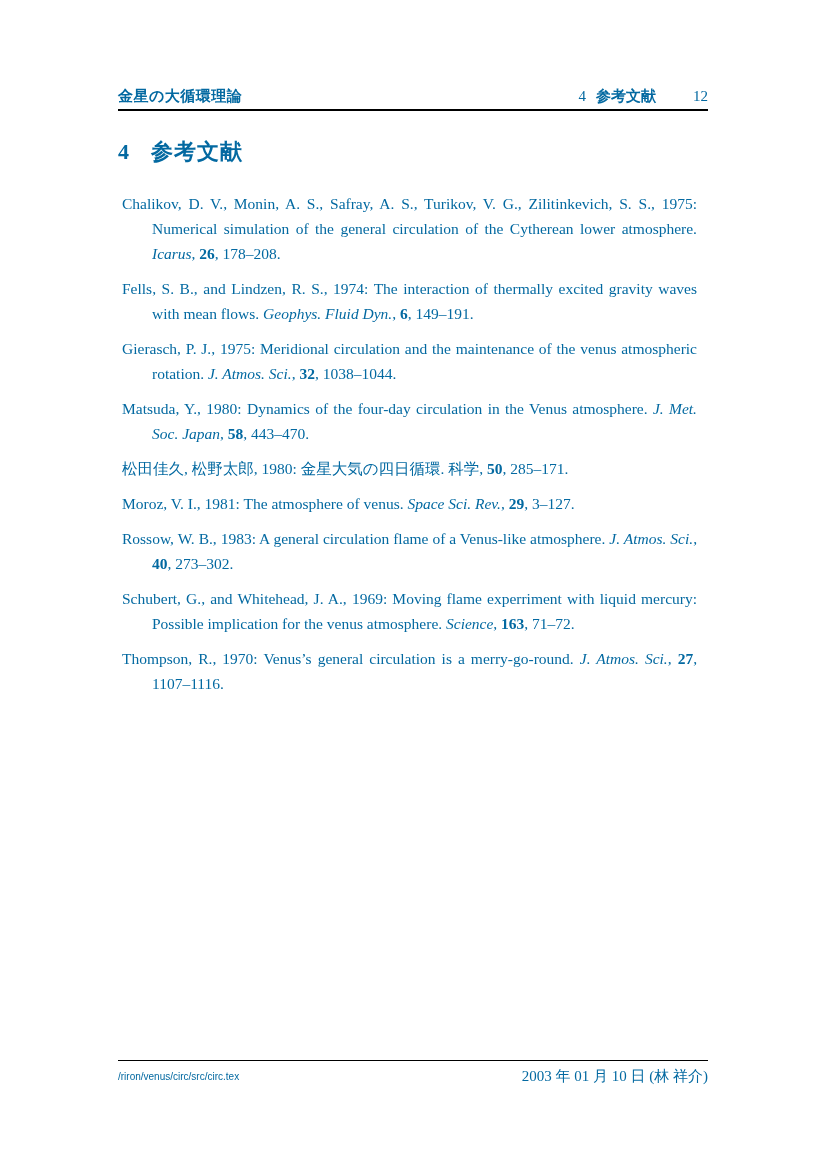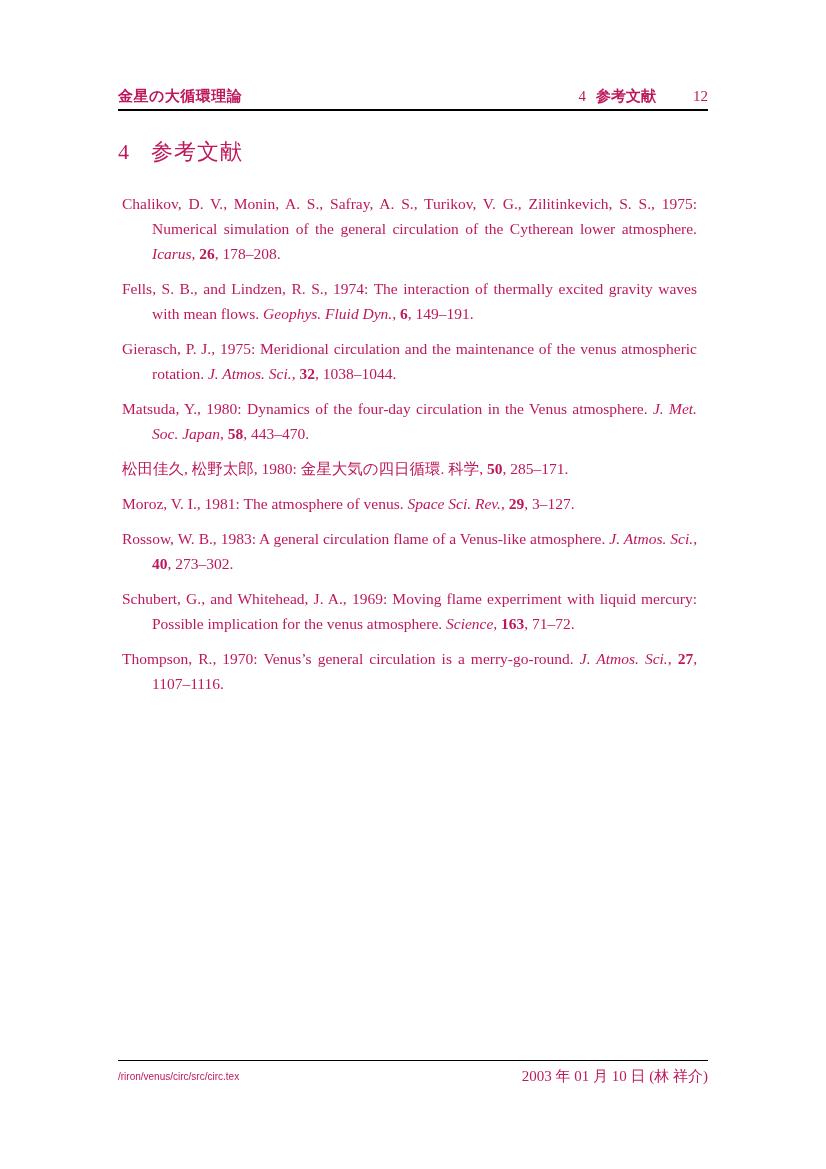--- a/index.html
+++ b/index.html
@@ -1,20 +1,20 @@
 <!DOCTYPE html>
 <html><head>
 <meta charset="utf-8">
 <style>
   html,body{margin:0;padding:0;background:#e8e8e8;}
   #page{
     position:relative;
     width:826px;height:1169px;
     background:#ffffff;
-    color:#be185d;
+    color:#0369a1;
     font-family:"Liberation Serif","DejaVu Serif",serif;
     margin:0 auto;
     overflow:hidden;
   }
   .jp-gothic{font-family:"Liberation Sans","DejaVu Sans",sans-serif;font-weight:600;}
   .serif-num{font-family:"Liberation Serif","DejaVu Serif",serif;font-weight:400;}
 
   .header-left{
     position:absolute;left:118px;top:86px;
     font-size:15px;line-height:20px;letter-spacing:0.5px;
@@ -26,21 +26,21 @@
   .header-right .sec-no{margin-right:10px;}
   .header-right .pgnum{margin-left:37px;}
   .rule{
     position:absolute;left:118px;width:590px;height:1.5px;background:#000;
   }
   #header-rule{top:109px;}
   #footer-rule{top:1060px;height:1px;}
 
   .section-heading{
     position:absolute;left:118px;top:138px;
-    font-size:22px;line-height:27px;font-weight:normal;
+    font-size:22px;line-height:27px;font-weight:bold;
   }
   .section-heading .num{
     font-family:"Liberation Serif","DejaVu Serif",serif;
     margin-right:22px;
   }
   .section-heading .ttl{
     font-family:"Liberation Sans","DejaVu Sans",sans-serif;
     letter-spacing:1px;
   }
 

